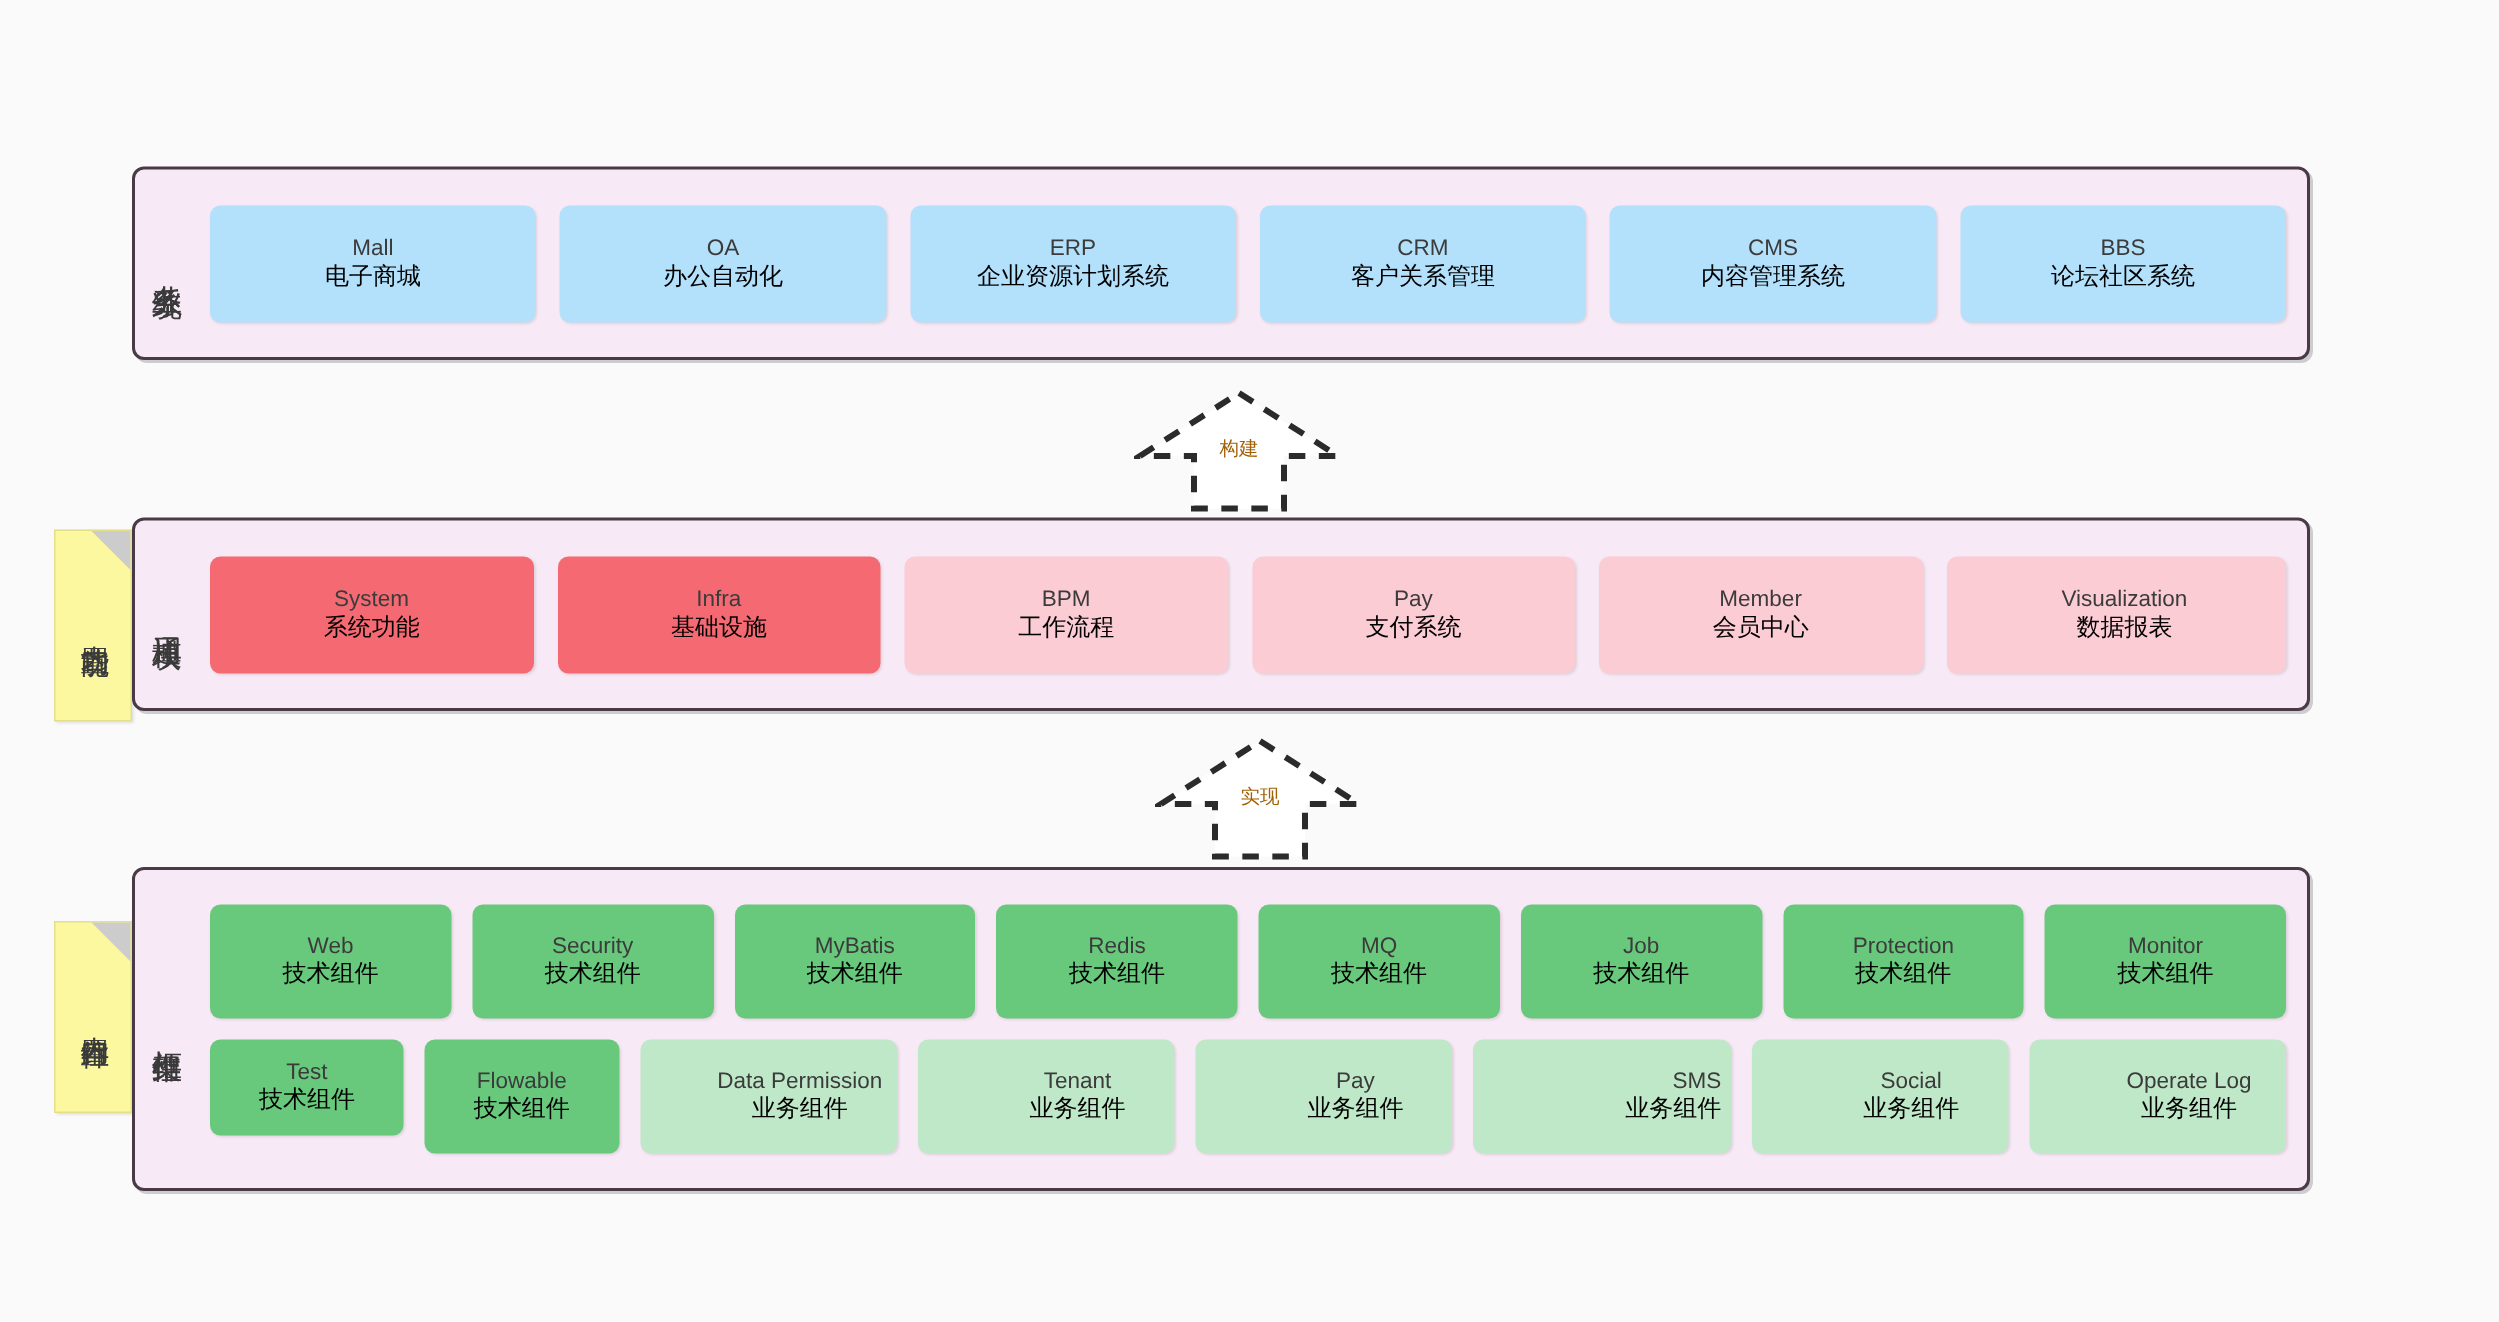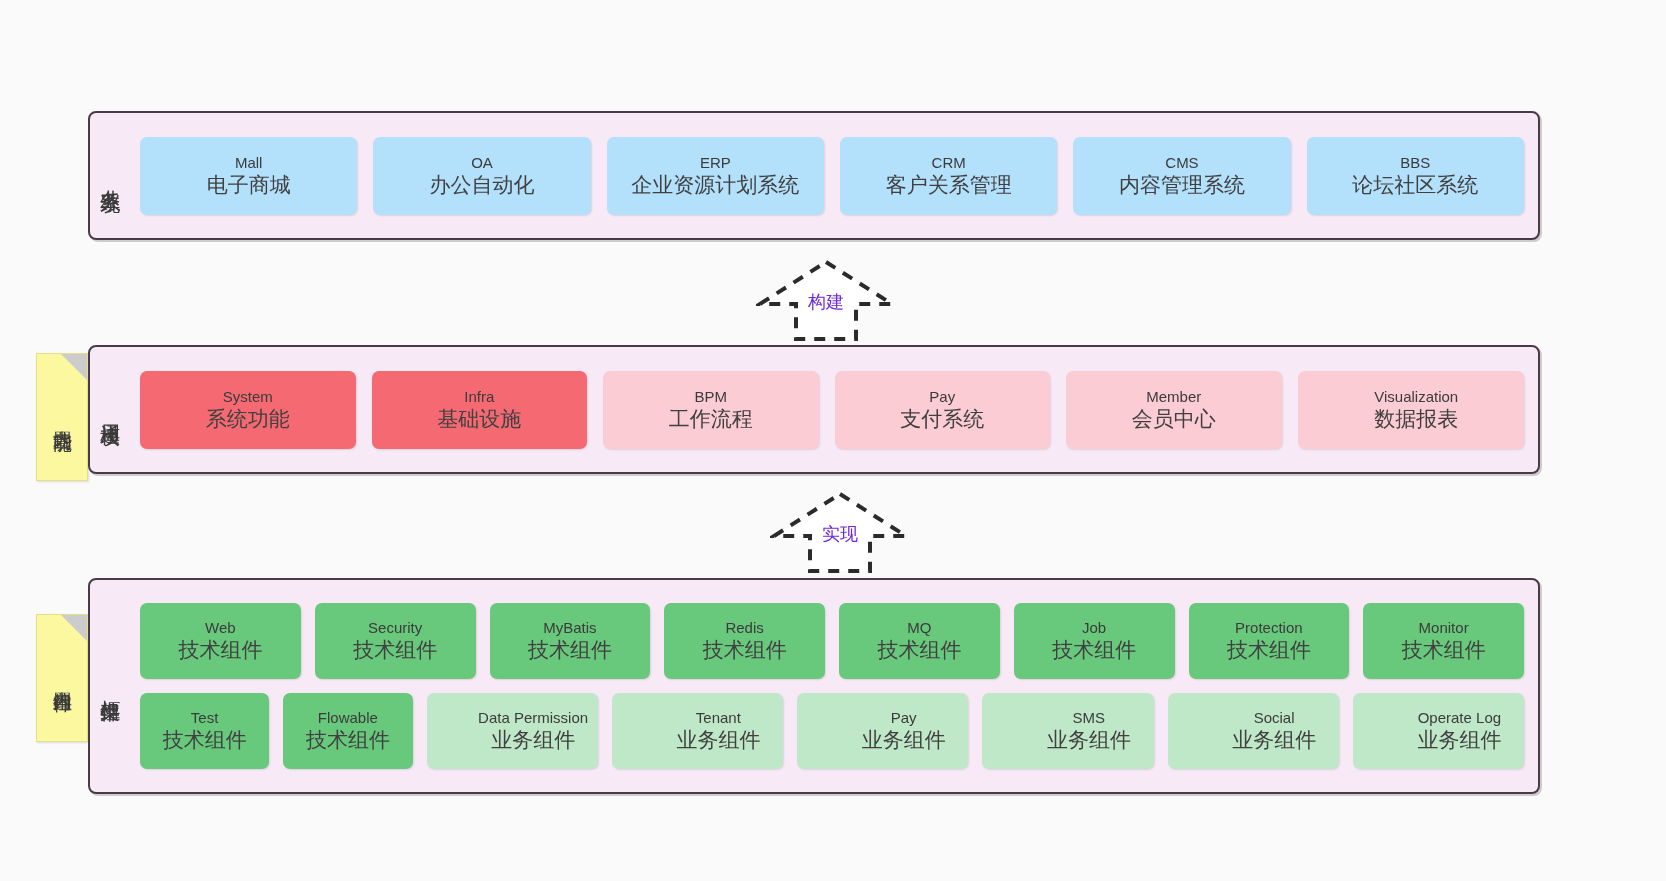--- a/index.html
+++ b/index.html
@@ -76,22 +76,23 @@
     text-align: center;
     padding: 4px 6px;
     line-height: 1.22;
     box-shadow: 1px 1px 2px rgba(0,0,0,0.10);
   }
   .card .name {
     font-size: 15px;
     color: #3b3b3b;
   }
   .card .sub {
-    font-size: 21px;
-    color: #404040;
+    font-size: 16px;
+    color: #000000;
+    font-family: Liberation Serif, serif;
   }
   .card.blue        { background: #b3e0fb; }
   .card.red         { background: #f56a72; }
   .card.pink        { background: #fcccd4; }
   .card.green       { background: #68c97c; }
   .card.lightgreen  { background: #bfe8c8; padding-left: 48px; }
 
   
   .note {
     position: absolute;
@@ -122,22 +123,22 @@
 
   
   .arrow {
     position: absolute;
   }
   .arrow svg { display: block; }
   .arrow .arrow-label {
     position: absolute;
     left: 50%;
     transform: translateX(-50%);
-    font-size: 18px;
-    color: #6d28d9;
+    font-size: 13px;
+    color: #a16207;
     white-space: nowrap;
     background: transparent;
   }
 </style>
 </head>
 <body>
 
 <div class="layer" id="layer-business" style="left:88px; top:111px; width:1452px; height:129px;">
   <div class="layer-title">业务系统</div>
   <div class="layer-body" id="business-cards">
@@ -253,41 +254,41 @@
         <div class="card green" style="height: 76px;">
           <div class="name">Protection</div>
           <div class="sub">技术组件</div>
         </div>
         <div class="card green" style="height: 76px;">
           <div class="name">Monitor</div>
           <div class="sub">技术组件</div>
         </div>
       </div>
     <div class="row" id="framework-row2">
-        <div class="card green" style="height: 76px;">
+        <div class="card green" style="height: 64px;">
           <div class="name">Test</div>
           <div class="sub">技术组件</div>
         </div>
         <div class="card green" style="height: 76px;">
           <div class="name">Flowable</div>
           <div class="sub">技术组件</div>
         </div>
         <div class="card lightgreen" style="height: 76px;">
           <div class="name">Data Permission</div>
           <div class="sub">业务组件</div>
         </div>
         <div class="card lightgreen" style="height: 76px;">
           <div class="name">Tenant</div>
           <div class="sub">业务组件</div>
         </div>
         <div class="card lightgreen" style="height: 76px;">
           <div class="name">Pay</div>
           <div class="sub">业务组件</div>
         </div>
-        <div class="card lightgreen" style="height: 76px;">
+        <div class="card lightgreen" style="height: 76px; align-items: flex-end;">
           <div class="name">SMS</div>
           <div class="sub">业务组件</div>
         </div>
         <div class="card lightgreen" style="height: 76px;">
           <div class="name">Social</div>
           <div class="sub">业务组件</div>
         </div>
         <div class="card lightgreen" style="height: 76px;">
           <div class="name">Operate Log</div>
           <div class="sub">业务组件</div>

